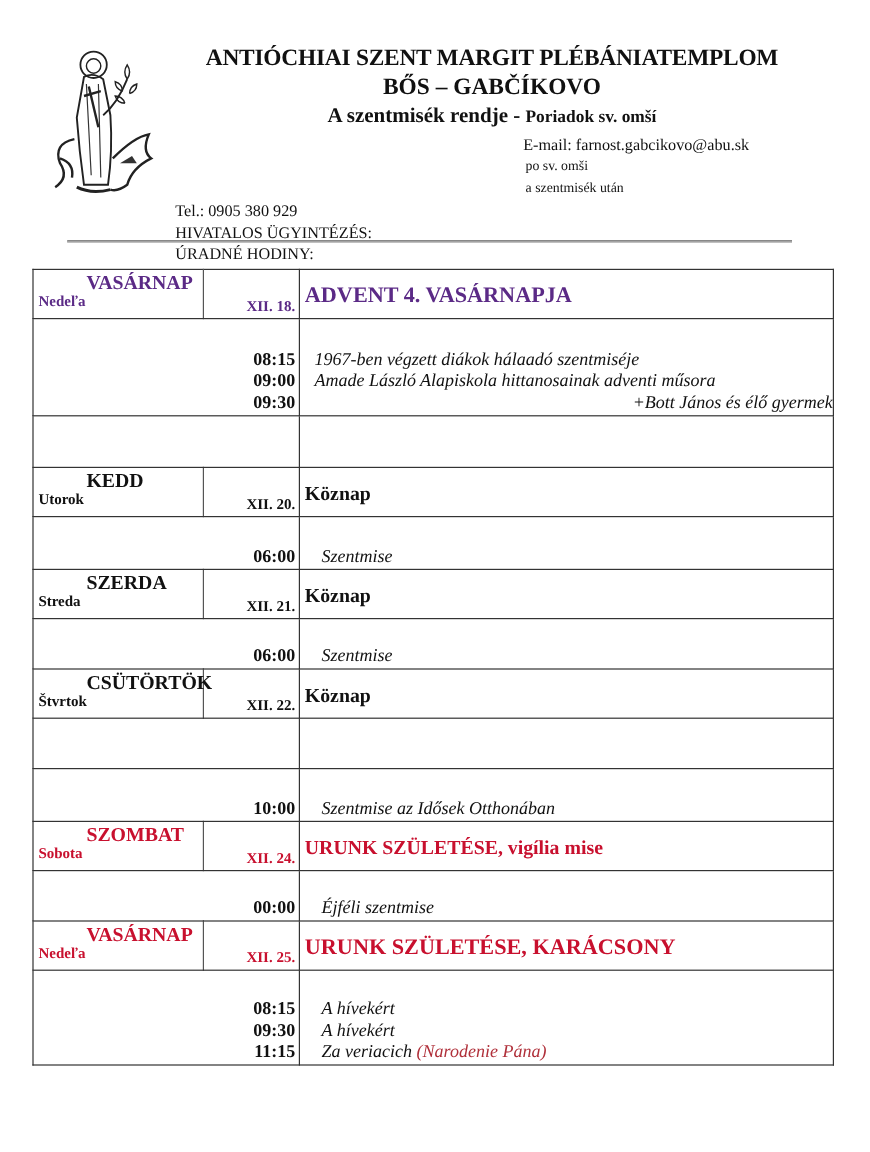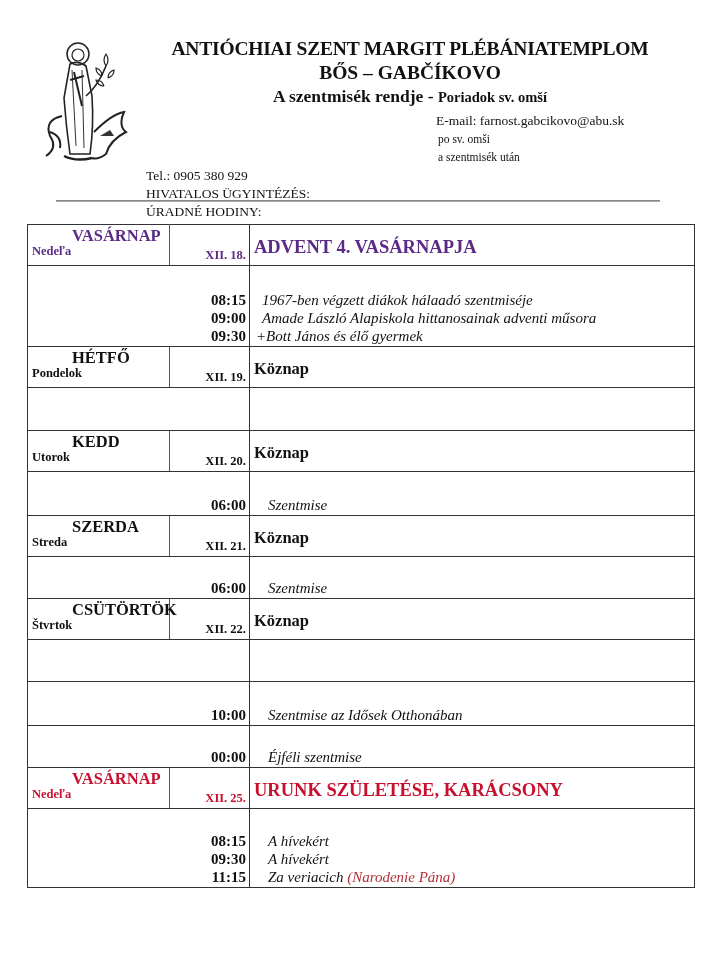--- a/index.html
+++ b/index.html
@@ -25,21 +25,21 @@
   tr.head td.day { border-right:1px solid #555; padding-left:4px; vertical-align:top; }
   .dayname { font-weight:bold; font-size:16.5px; line-height:17px; padding-top:2px; display:block;margin-left:40px; }
   .dayname-sk { font-weight:bold; font-size:12.5px; line-height:14px; display:block; padding-bottom:1px; }
   tr.head td.date { text-align:right; font-weight:bold; font-size:12.5px; padding-right:3px; padding-bottom:2px; }
   tr.head td.feast { font-weight:bold; font-size:16.5px; padding-left:4px; vertical-align:middle; padding-top:4px; }
   tr.head td.feast.big { font-size:18.5px; }
   tr.detail td.times-cell { border-left:1.5px solid #333; border-right:1.5px solid #333; text-align:right; padding-right:3px; padding-bottom:1px; }
   .time { font-weight:bold; font-size:15px; line-height:18px; display:block; }
   .entry { font-style:italic; font-size:15px; line-height:18px; display:block; padding-left:18px; }
   .entry.indent-s { padding-left:12px; }
-  .entry.indent-xs { padding-left:6px; }
+  .entry.indent-xs { padding-left:6px;text-align:right; }
   tr.detail td.entries { padding-bottom:1px; }
   .purple { color:#5b2a86; }
   .red { color:#c8102e; }
   .lightred { color:#b0303a; }
 </style>
 </head>
 <body>
 
 <div class="logo">
   <svg width="100" height="130" viewBox="0 0 100 130">
@@ -94,28 +94,20 @@
           <span class="time">08:15</span>
           <span class="time">09:00</span>
           <span class="time">09:30</span>
         </td>
         <td class="entries">
           <span class="entry indent-s"><span>1967-ben végzett diákok hálaadó szentmiséje</span></span>
           <span class="entry indent-s"><span>Amade László Alapiskola hittanosainak adventi műsora</span></span>
           <span class="entry indent-xs"><span>+Bott János és élő gyermek</span></span>
         </td>
       </tr>
-      <tr class="head">
-        <td class="day" style="height:39px">
-          <span class="dayname ">HÉTFŐ</span>
-          <span class="dayname-sk ">Pondelok</span>
-        </td>
-        <td class="date ">XII. 19.</td>
-        <td class="feast  ">Köznap</td>
-      </tr>
       <tr class="detail">
         <td class="times-cell" colspan="2" style="height:41px"></td>
         <td class="entries"></td>
       </tr>
       <tr class="head">
         <td class="day" style="height:37px">
           <span class="dayname ">KEDD</span>
           <span class="dayname-sk ">Utorok</span>
         </td>
         <td class="date ">XII. 20.</td>
@@ -158,20 +150,28 @@
         <td class="entries"></td>
       </tr>
       <tr class="detail">
         <td class="times-cell" colspan="2" style="height:42px">
           <span class="time">10:00</span>
         </td>
         <td class="entries">
           <span class="entry"><span>Szentmise az Idősek Otthonában</span></span>
         </td>
       </tr>
+      <tr class="head">
+        <td class="day" style="height:38px">
+          <span class="dayname red">SZOMBAT</span>
+          <span class="dayname-sk red">Sobota</span>
+        </td>
+        <td class="date red">XII. 24.</td>
+        <td class="feast red ">URUNK SZÜLETÉSE, vigília mise</td>
+      </tr>
       <tr class="detail">
         <td class="times-cell" colspan="2" style="height:40px">
           <span class="time">00:00</span>
         </td>
         <td class="entries">
           <span class="entry"><span>Éjféli szentmise</span></span>
         </td>
       </tr>
       <tr class="head">
         <td class="day" style="height:40px">

